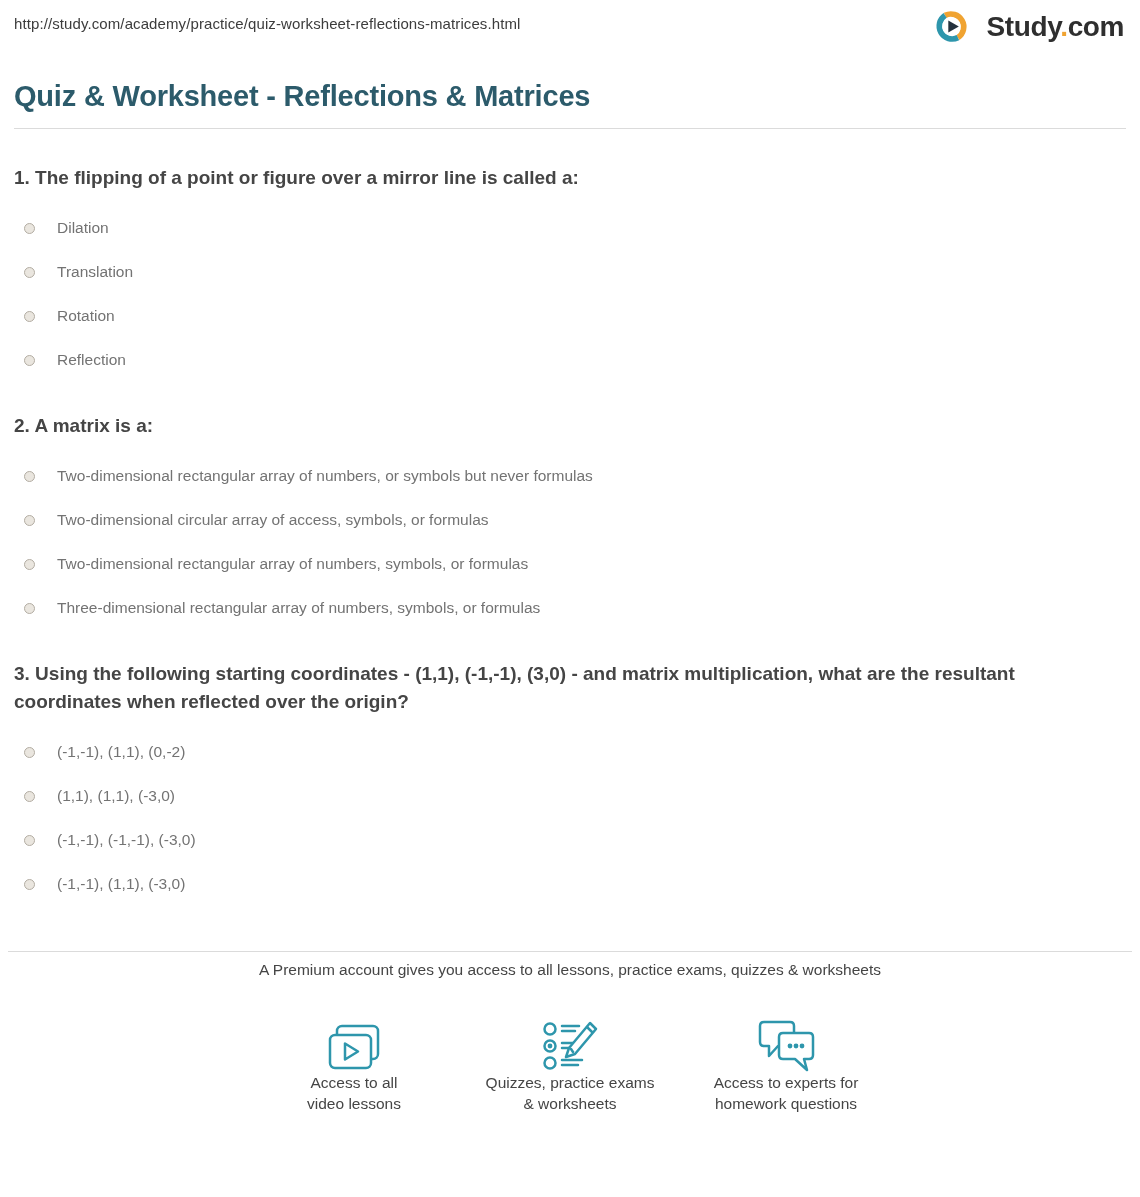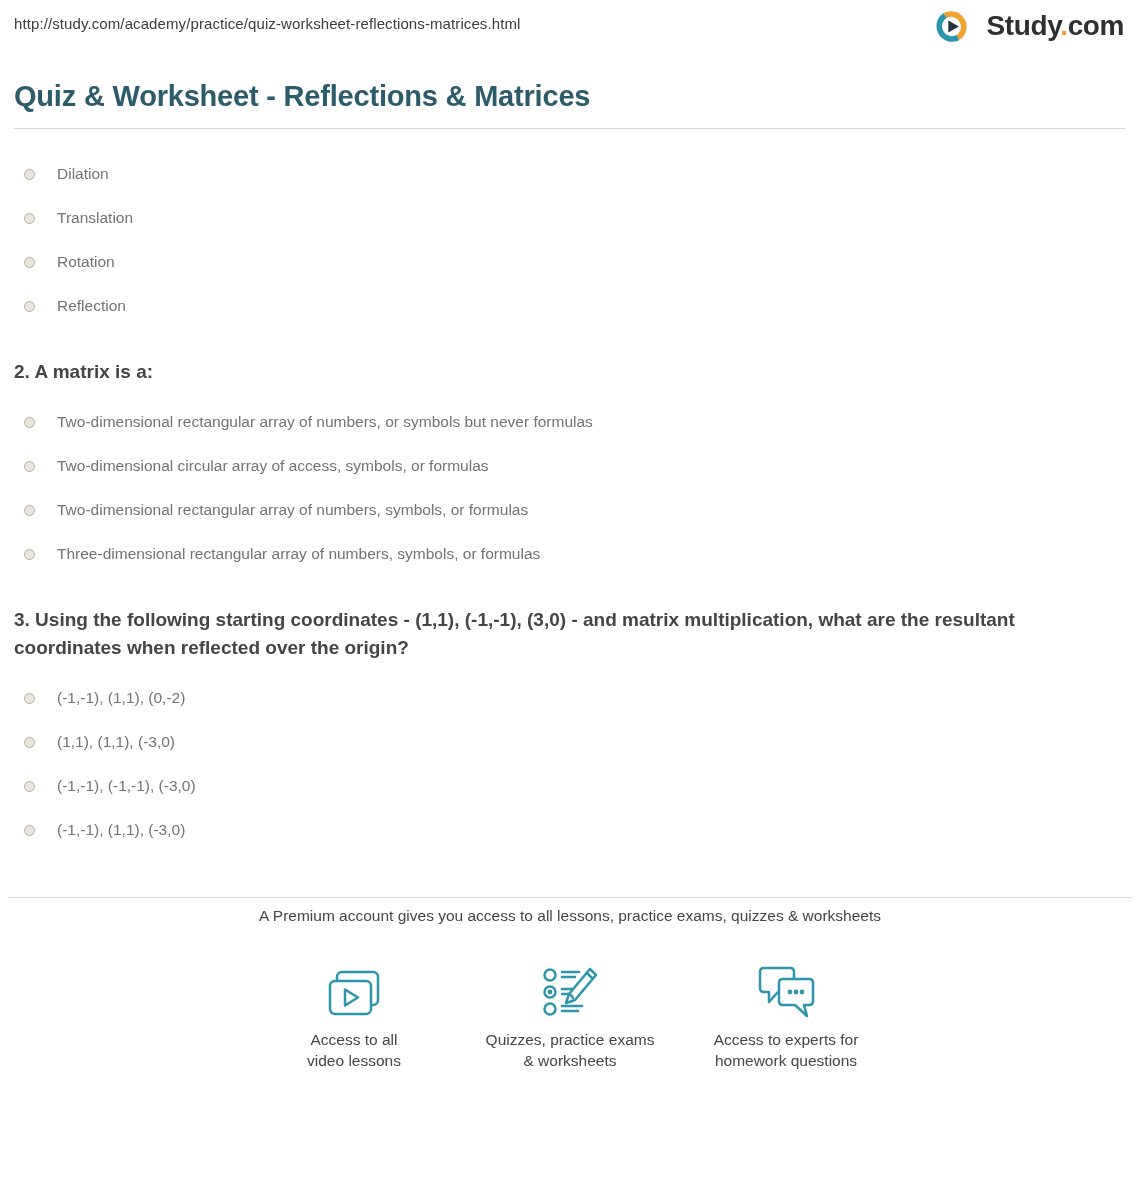--- a/index.html
+++ b/index.html
@@ -15,21 +15,21 @@
     justify-content: space-between;
     align-items: flex-start;
     padding: 10px 16px 0 14px;
   }
   .url {
     font-size: 15px;
     color: #3c3c3c;
     margin-top: 5px;
     letter-spacing: 0.1px;
   }
-  .logo { display: flex; align-items: flex-start; gap: 19px; }
+  .logo { display: flex; align-items: center; gap: 19px; }
   .logo-text { font-size: 28px; font-weight: 700; color: #2f2f2f; letter-spacing: -0.4px; }
   .logo-dot { color: #f0a331; }
   .page-title {
     margin: 37px 14px 0 14px;
     font-size: 29px;
     font-weight: 700;
     color: #2c5b6b;
     letter-spacing: -0.2px;
   }
   .divider {
@@ -79,21 +79,21 @@
   }
   .cta-sub { margin-top: 9px; font-size: 15.5px; color: #454545; }
   .features {
     display: flex;
     justify-content: center;
     gap: 16px;
     margin-top: 37px;
   }
   .feature { width: 200px; text-align: center; }
   .feature-icon { height: 56px; display: flex; align-items: flex-end; justify-content: center; }
-  .feature-label { margin-top: 11px; font-size: 15.5px; color: #454545; line-height: 21px; }
+  .feature-label { font-size: 15.5px; color: #454545; line-height: 21px; }
   svg .st { stroke: #2e96ac; stroke-width: 2.5; fill: #ffffff; stroke-linejoin: round; stroke-linecap: round; }
   svg .st-nofill { stroke: #2e96ac; stroke-width: 2.5; fill: none; stroke-linejoin: round; stroke-linecap: round; }
   svg .fill-teal { fill: #2e96ac; stroke: none; }
 </style>
 </head>
 <body>
 
 <div class="header">
   <div class="url">http://study.com/academy/practice/quiz-worksheet-reflections-matrices.html</div>
   <div class="logo">
@@ -108,20 +108,21 @@
     <span class="logo-text"><span>Study</span><span class="logo-dot">.</span><span>com</span></span>
   </div>
 </div>
 
 <h1 class="page-title">Quiz &amp; Worksheet - Reflections &amp; Matrices</h1>
 <hr class="divider">
 
 <div class="quiz">
 
   <div class="question">
+    <div class="question-text">1. The flipping of a point or figure over a mirror line is called a:</div>
     <div class="options">
       <div class="option">
         <span class="radio"></span>
         <span class="option-label">Dilation</span>
       </div>
       <div class="option">
         <span class="radio"></span>
         <span class="option-label">Translation</span>
       </div>
       <div class="option">

